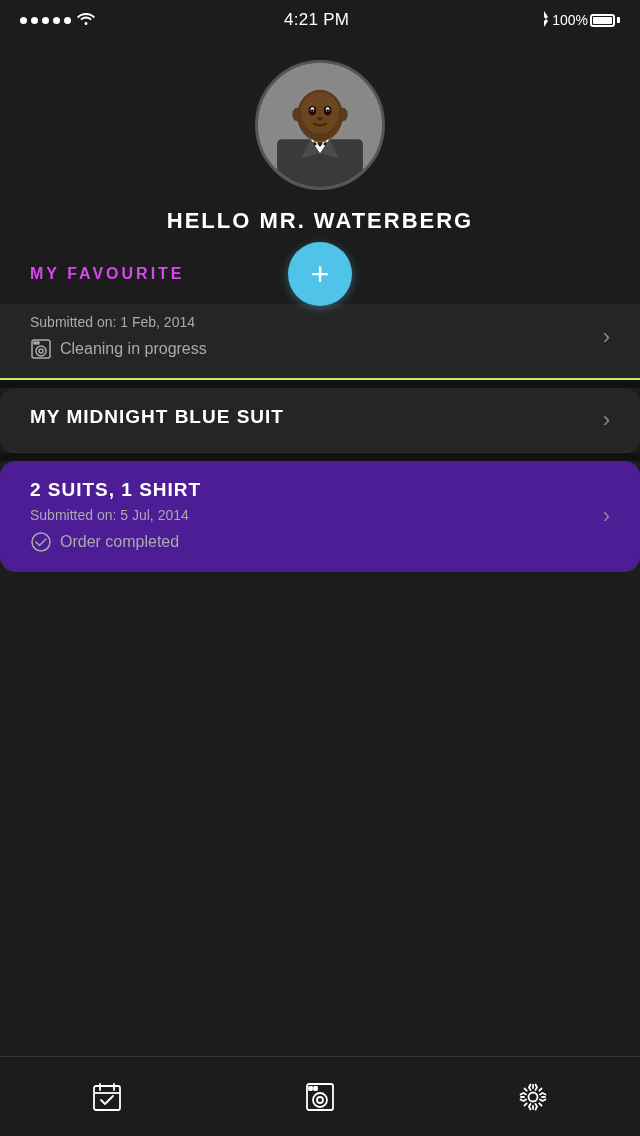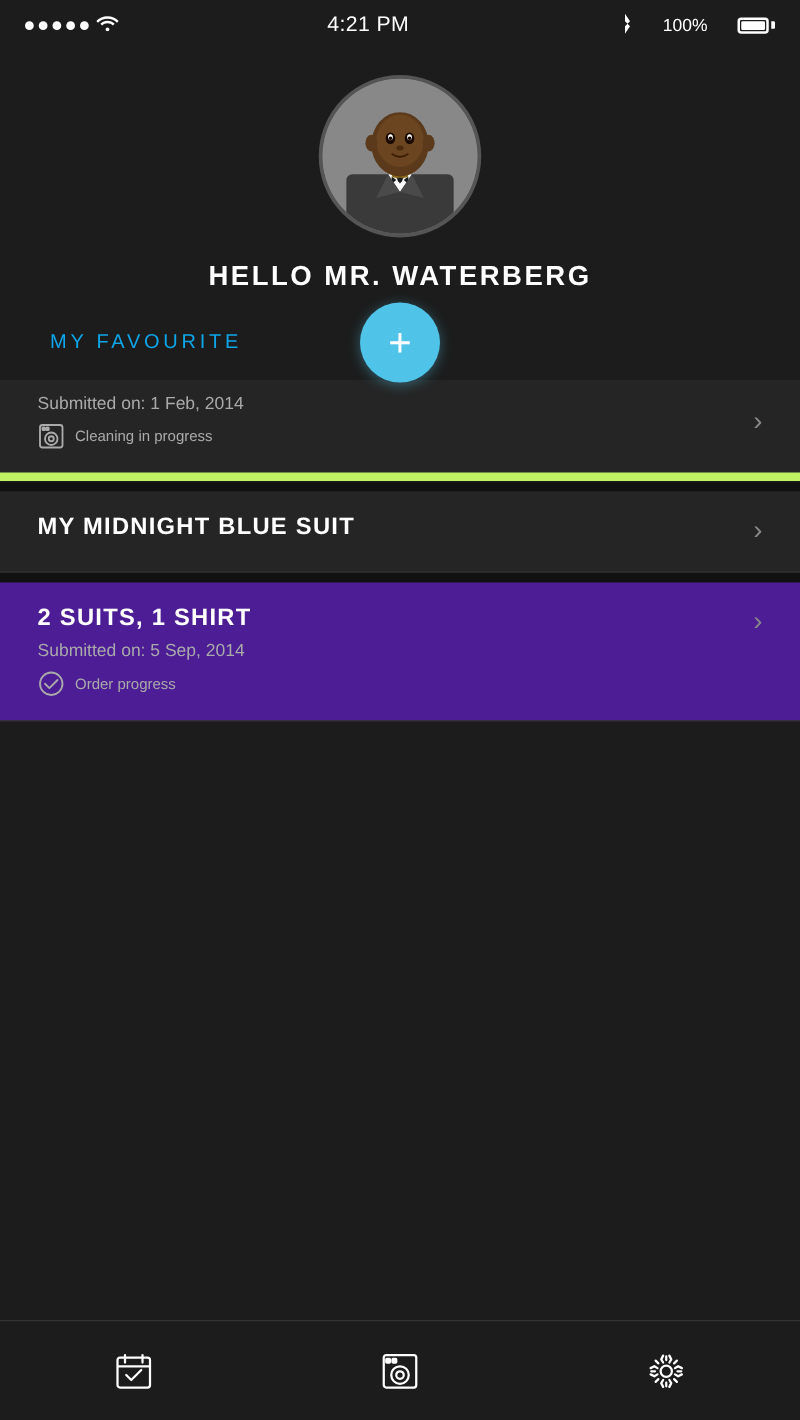--- a/index.html
+++ b/index.html
@@ -45,21 +45,21 @@
     }
     .status-bar-center {
       font-size: 17px;
       font-weight: 500;
       letter-spacing: 0.3px;
       text-align: center;
     }
     .status-bar-right {
       display: flex;
       align-items: center;
-      gap: 24px;
+      gap: 2px;
       font-size: 14px;
     }
     .battery-icon {
       display: inline-flex;
       align-items: center;
       gap: 2px;
     }
     .battery-body {
       width: 25px;
       height: 13px;
@@ -125,25 +125,25 @@
       width: 100%;
       height: 60px;
       display: flex;
       align-items: center;
       justify-content: center;
       margin-top: 10px;
     }
 
     .section-label-behind {
       position: absolute;
-      left: 40px;
+      left: 30px;
       font-size: 16px;
-      font-weight: 400;
+      font-weight: 700;
       letter-spacing: 3px;
-      color: #0ea5e9;
+      color: #d946ef;
     }
 
     .fab-button {
       width: 64px;
       height: 64px;
       border-radius: 50%;
       background: #4fc3e8;
       border: none;
       cursor: pointer;
       display: flex;
@@ -166,23 +166,25 @@
       width: 100%;
       margin-top: 0;
     }
 
     .order-card {
       width: 100%;
       background: #222222;
       padding: 18px 30px 18px 30px;
       border-bottom: 1px solid #333;
       display: flex;
+      align-items: center;
       justify-content: space-between;
       cursor: pointer;
       position: relative;
+      border-radius: 15px;
     }
 
     .order-card:nth-child(1) {
       background: #252525;
     }
 
     .order-card:nth-child(2) {
       background: #2a2a2a;
     }
 
@@ -202,21 +204,21 @@
       margin-bottom: 6px;
     }
 
     .order-date {
       font-size: 14px;
       color: #aaaaaa;
       margin-bottom: 8px;
     }
 
     .order-status {
-      font-size: 12px;
+      font-size: 16px;
       color: #aaaaaa;
       display: flex;
       align-items: center;
       gap: 8px;
     }
 
     .status-icon {
       width: 22px;
       height: 22px;
       display: inline-flex;
@@ -263,21 +265,21 @@
     
     .section-separator {
       height: 8px;
       background: #111;
     }
 
     
     .first-order-partial {
       background: #252525;
       padding: 10px 30px 18px 30px;
-      border-bottom: 7px solid #bef264;
+      border-bottom: 2px solid #bef264;
       display: flex;
       align-items: center;
       justify-content: space-between;
       cursor: pointer;
     }
   </style>
 </head>
 <body>
 
 <div class="status-bar">
@@ -395,30 +397,30 @@
       <div class="order-title">MY MIDNIGHT BLUE SUIT</div>
     </div>
     <span class="chevron">›</span>
   </div>
 
   <div class="section-separator"></div>
 
   <div class="order-card" style="background:#4c1d95;">
     <div class="order-content">
       <div class="order-title">2 SUITS, 1 SHIRT</div>
-      <div class="order-date">Submitted on: 5 Sep, 2014</div>
+      <div class="order-date">Submitted on: 5 Jul, 2014</div>
       <div class="order-status">
         <span class="status-icon">
 
           <svg width="22" height="22" viewBox="0 0 22 22" fill="none" stroke="#aaa" stroke-width="1.5">
             <circle cx="11" cy="11" r="9" stroke="#aaa"></circle>
             <path d="M6 11 L9.5 14.5 L16 8" stroke="#aaa" stroke-linecap="round" stroke-linejoin="round"></path>
           </svg>
         </span>
-        <span>Order progress</span>
+        <span>Order completed</span>
       </div>
     </div>
     <span class="chevron">›</span>
   </div>
 
 </div>
 
 <div class="bottom-nav">
   <div class="nav-item">
     <div class="nav-icon">

